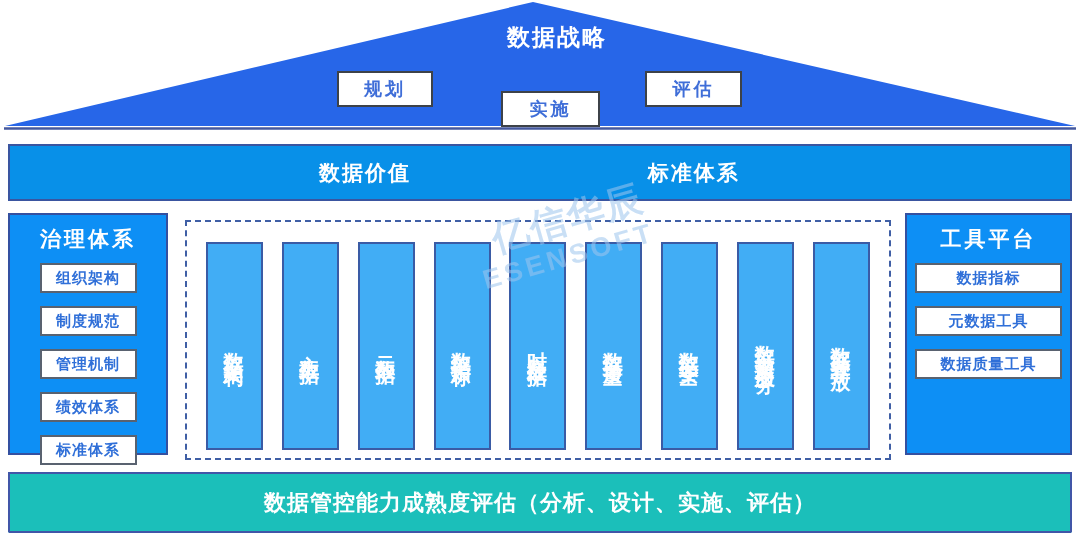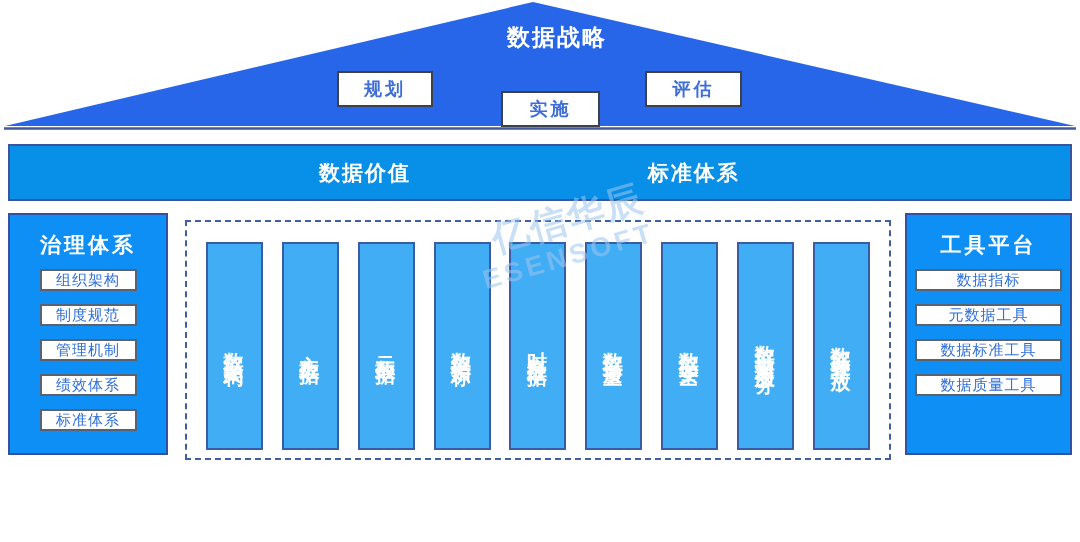--- a/index.html
+++ b/index.html
@@ -40,33 +40,33 @@
     color: #ffffff; font-size: 21px; font-weight: 700; letter-spacing: 2px;
     white-space: nowrap;
   }
   .value-bar .bar-label.left  { left: 33.5%; }
   .value-bar .bar-label.right { left: 64.5%; }
   
   .side-panel {
     position: absolute; top: 213px; height: 242px;
     background: #0d8ff5; border: 2px solid #3450a0;
     display: flex; flex-direction: column; align-items: center;
-    padding-top: 16px;
+    padding-top: 10px;
   }
   .side-panel.left  { left: 8px;  width: 160px; }
   .side-panel.right { left: 905px; width: 167px; }
   .panel-title {
     color: #ffffff; font-size: 21px; font-weight: 700; letter-spacing: 3px;
     margin-bottom: 10px; white-space: nowrap;
   }
   .panel-item {
     background: #ffffff; border: 2px solid #596270;
-    height: 22px; margin-bottom: 13px;
-    display: flex; align-items: center; justify-content: center;
-    color: #2f6fd8; font-size: 15px; font-weight: 400; letter-spacing: 1px;
+    height: 30px; margin-bottom: 13px;
+    display: flex; align-items: center; justify-content: center;
+    color: #2f6fd8; font-size: 15px; font-weight: 700; letter-spacing: 1px;
     white-space: nowrap;
   }
   .side-panel.left  .panel-item { width: 97px; }
   .side-panel.right .panel-item { width: 147px; }
   
   .capability-area {
     position: absolute; left: 185px; top: 220px; width: 706px; height: 240px;
     border: 2px dashed #3f5fa5;
     display: flex; justify-content: space-evenly; align-items: flex-start;
     padding-top: 20px;
@@ -180,26 +180,26 @@
     </div>
 
   <div class="side-panel right">
     <div class="panel-title">工具平台</div>
     <div>
 
         <div class="panel-item">数据指标</div>
 
         <div class="panel-item">元数据工具</div>
 
-        <div class="panel-item">数据标准工具</div>
 
         <div class="panel-item">数据质量工具</div>
 
       </div>
   </div>
 
+  <div class="maturity-bar">数据管控能力成熟度评估（分析、设计、实施、评估）</div>
 
   <div class="watermark">
     <div class="wm-line1">亿信华辰</div>
     <div class="wm-line2">ESENSOFT</div>
   </div>
 
 </div>
 
 </body></html>

